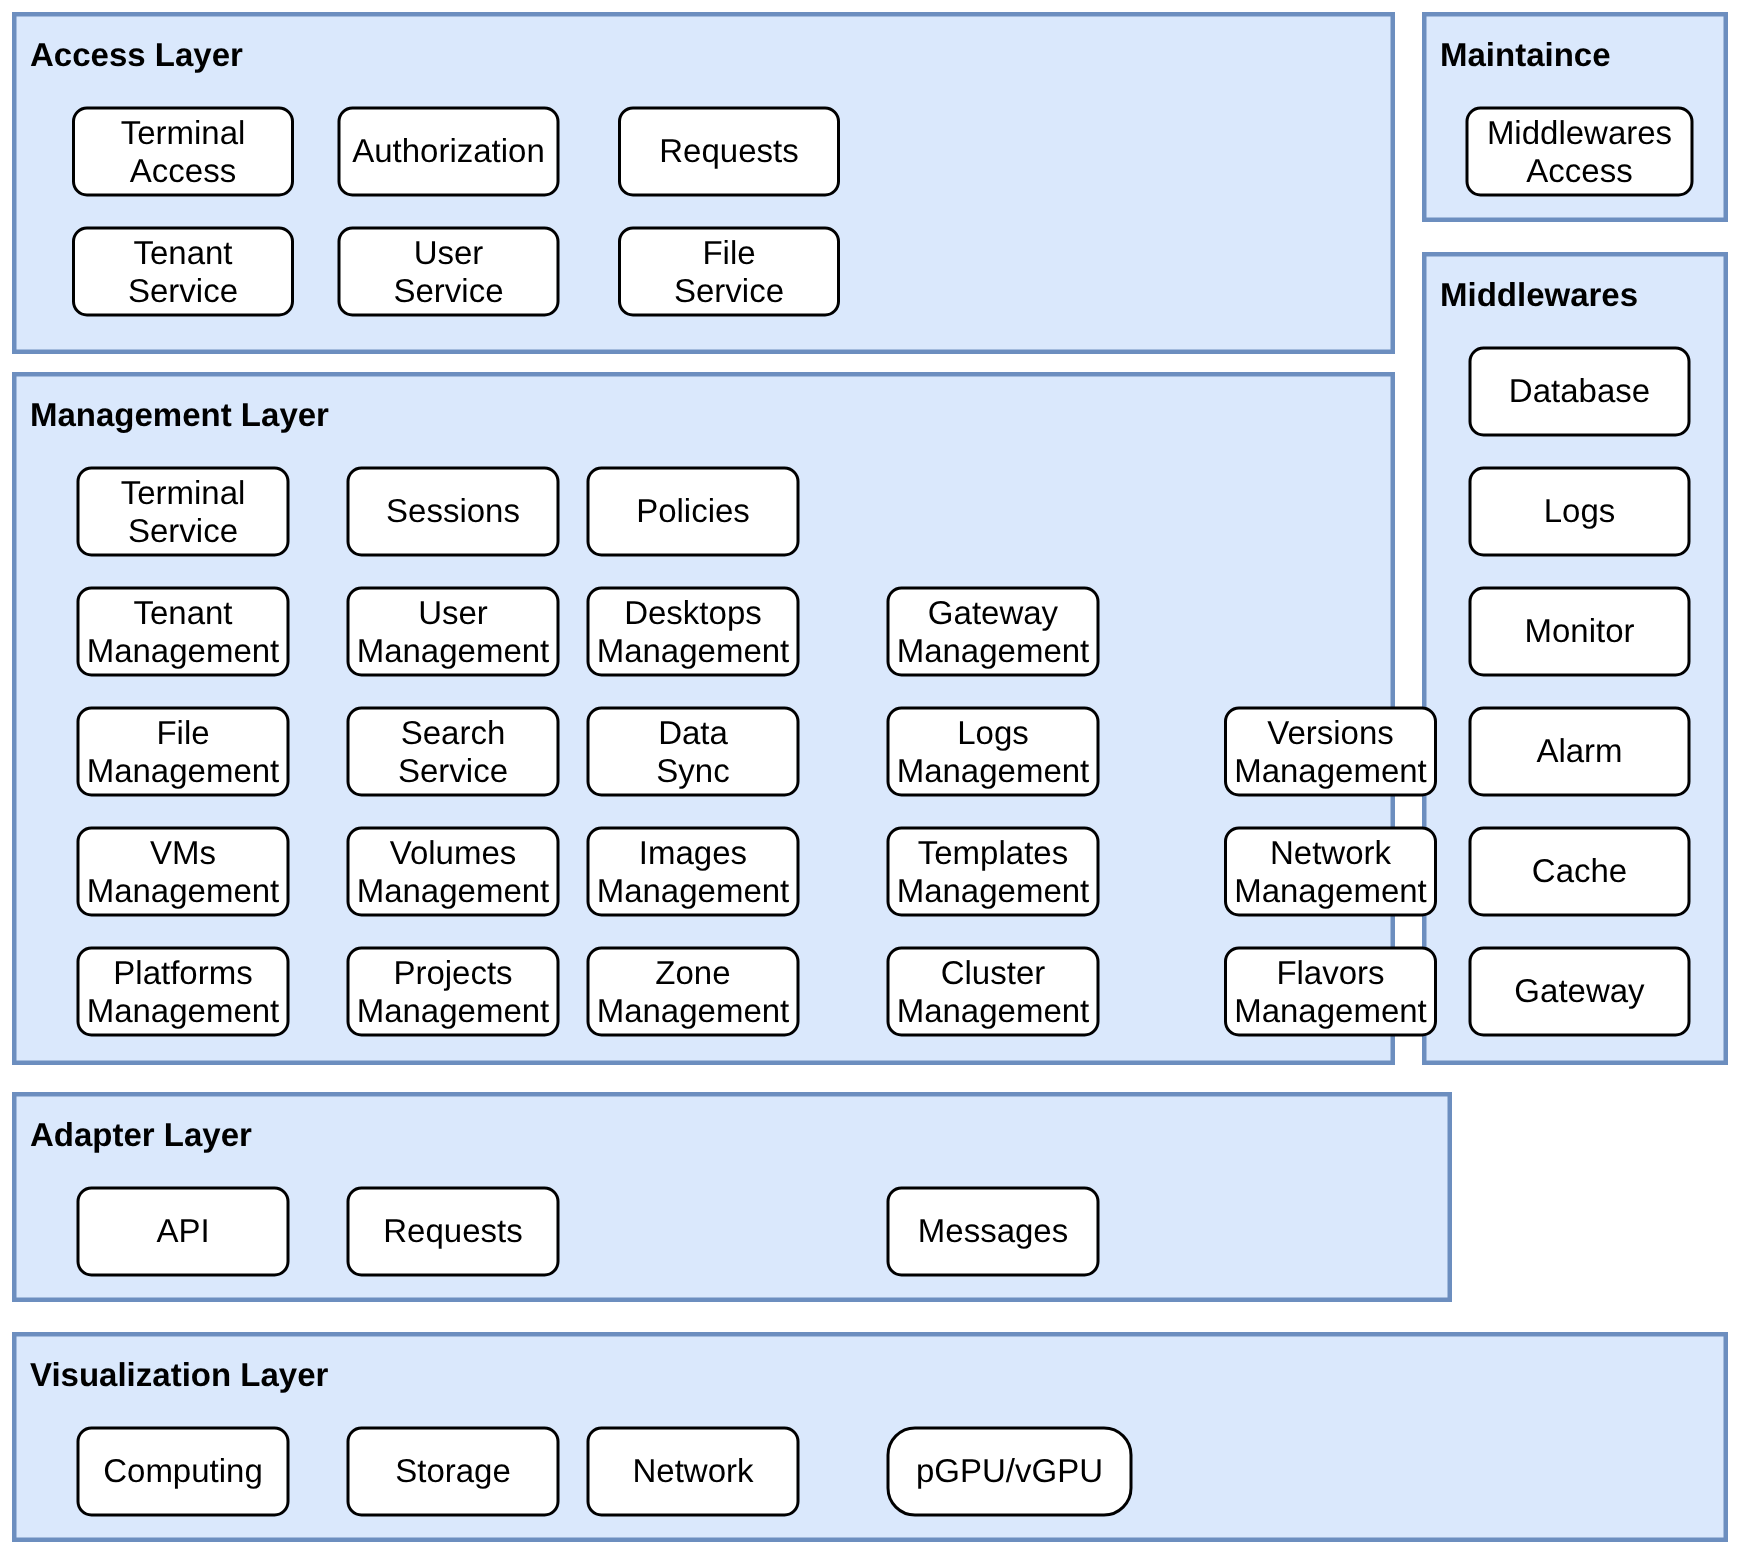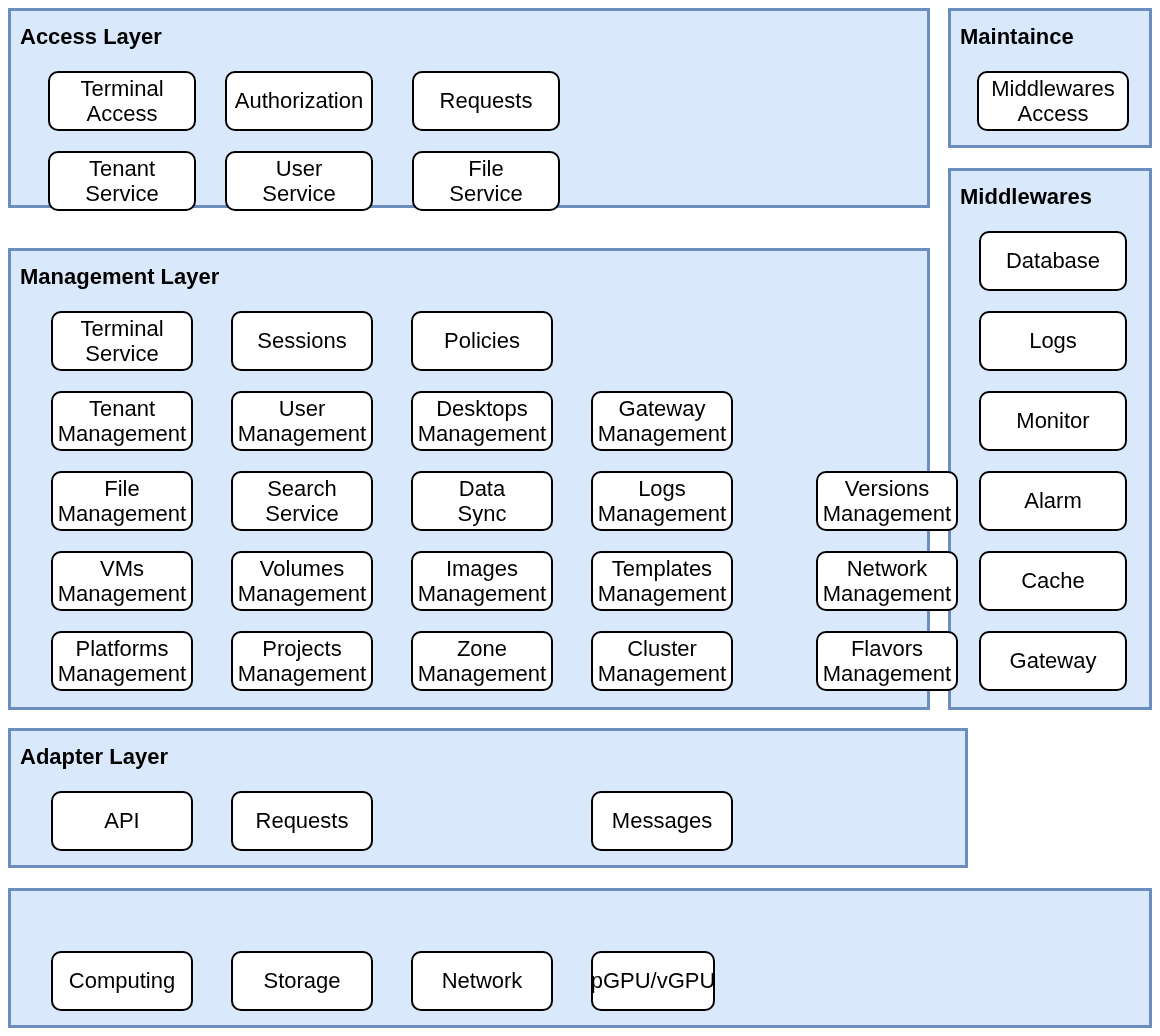--- a/index.html
+++ b/index.html
@@ -39,39 +39,39 @@
     border-radius: 10px;
     display: flex;
     align-items: center;
     justify-content: center;
     text-align: center;
     font-size: 22px;
     line-height: 1.15;
     white-space: pre-line;
   }
   
-  .c1 { left: 40px; }  .c2 { left: 220px; } .c3 { left: 400px; }
+  .c1 { left: 40px; }  .c2 { left: 220px; } .c3 { left: 380px; }
   .c4 { left: 580px; } .c5 { left: 760px; margin-left: 45px; }
   .r1 { top: 60px; }  .r2 { top: 140px; } .r3 { top: 220px; }
   .r4 { top: 300px; } .r5 { top: 380px; } .r6 { top: 460px; }
 
   
-  #p-access        { left: 8px;   top: 8px;   width: 922px;  height: 200px; }
+  #p-access        { left: 8px;   top: 8px;   width: 922px;  height: 228px; }
   #p-maintaince    { left: 948px; top: 8px;   width: 204px;  height: 140px; }
   #p-middlewares   { left: 948px; top: 168px; width: 204px;  height: 542px; }
   #p-management    { left: 8px;   top: 248px; width: 922px;  height: 462px; }
   #p-adapter       { left: 8px;   top: 728px; width: 960px; height: 140px; }
   #p-visualization { left: 8px;   top: 888px; width: 1144px; height: 140px; }
 
   
   #p-access .box { width: 148px; }
   #p-access .c1 { left: 37px; } #p-access .c2 { left: 214px; } #p-access .c3 { left: 401px; }
   #p-maintaince .box   { left: 26px; width: 152px; }
   #p-middlewares .box  { left: 28px; width: 148px; }
-  #p-visualization .box.wide { width: 124px; }
+  #p-visualization .box.wide { width: 164px; border-radius: 19px; }
 </style>
 </head>
 <body>
 
 <div class="canvas">
 
   <div class="panel" id="p-access">
     <div class="panel-title">Access Layer</div>
     <div class="box r1 c1">Terminal
 Access</div>
@@ -148,19 +148,20 @@
   </div>
 
   <div class="panel" id="p-adapter">
     <div class="panel-title">Adapter Layer</div>
     <div class="box r1 c1">API</div>
     <div class="box r1 c2">Requests</div>
     <div class="box r1 c4">Messages</div>
   </div>
 
   <div class="panel" id="p-visualization">
+    <div class="panel-title">Visualization Layer</div>
     <div class="box r1 c1">Computing</div>
     <div class="box r1 c2">Storage</div>
     <div class="box r1 c3">Network</div>
     <div class="box r1 c4 wide">pGPU/vGPU</div>
   </div>
 
 </div>
 
 </body></html>

